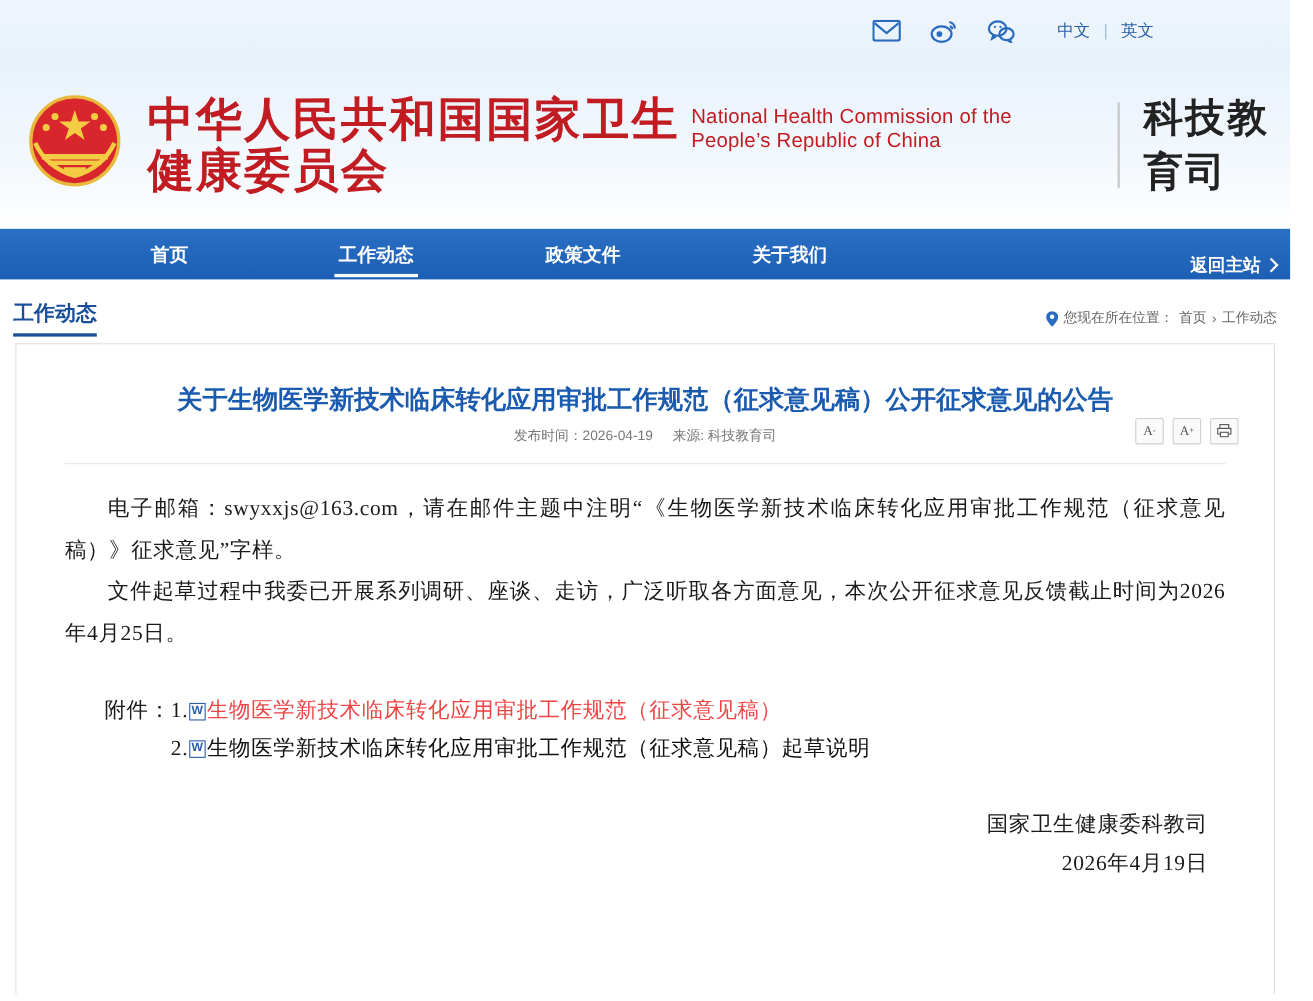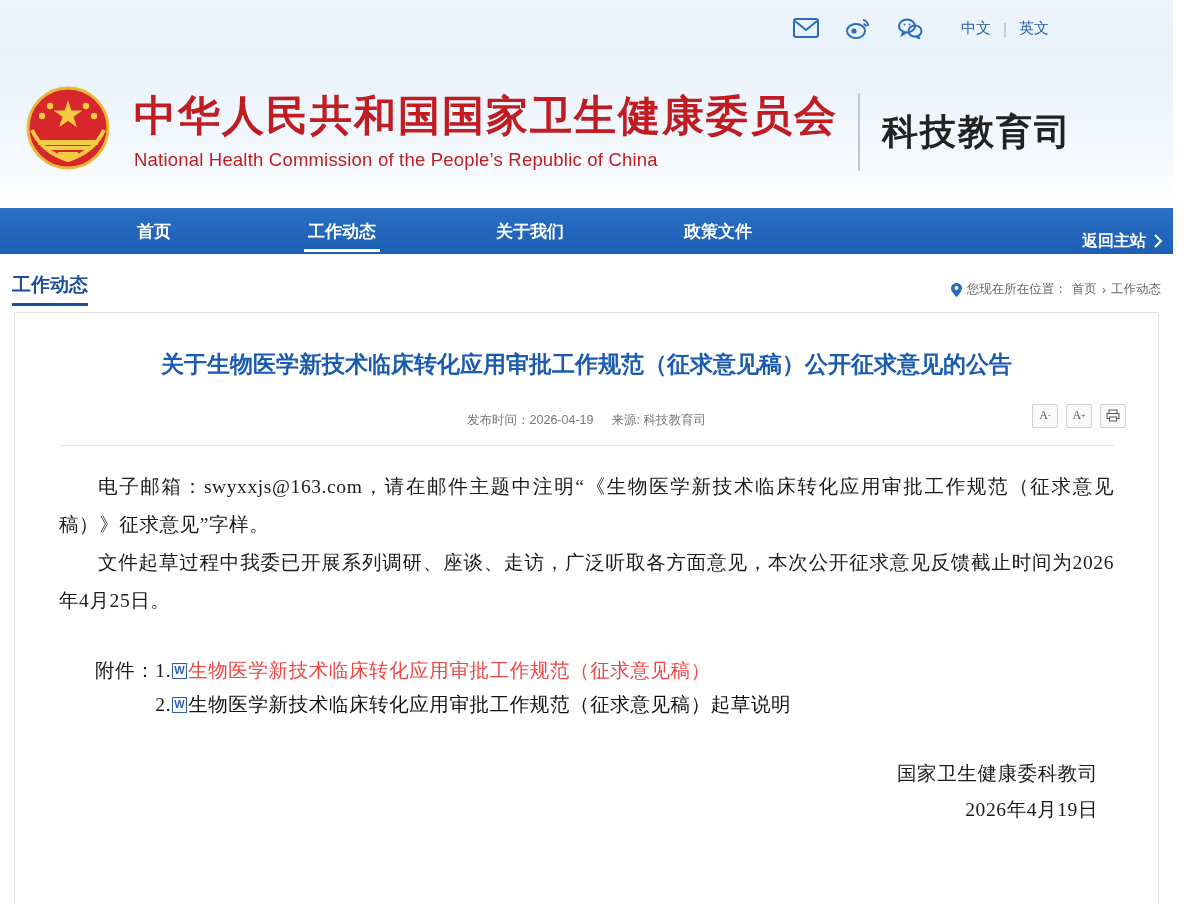--- a/index.html
+++ b/index.html
@@ -29,21 +29,21 @@
   
   .header {
     height: 152px;
     background: linear-gradient(180deg,#e9f2fb 0%, #f3f8fd 60%, #ffffff 100%);
     display: flex; align-items: center;
     padding-left: 14px;
     position: relative;
   }
   .emblem { width: 108px; height: 108px; flex: 0 0 108px; position: relative; }
   .title-wrap { margin-left: 12px; display: flex; align-items: center; }
-  .title-main { display: flex; flex-direction: column; }
+  .title-main { display: flex; flex-direction: row; }
   .cn-title {
     font-family: "DejaVu Sans", sans-serif;
     font-weight: bold;
     font-size: 42px;
     color: #c01c22;
     letter-spacing: 2px;
     line-height: 1.1;
   }
   .en-title {
     font-family: "Liberation Sans", sans-serif;
@@ -119,21 +119,21 @@
   .art-title {
     text-align: center;
     font-family: "DejaVu Sans", sans-serif;
     font-size: 23px; font-weight: bold; color: #1a5bb0;
     line-height: 1.5;
     margin-top: 6px;
   }
   .meta {
     text-align: center;
     font-size: 12.5px; color: #777;
-    margin-top: 30px;
+    margin-top: 6px;
     position: relative;
   }
   .meta .gap { display: inline-block; width: 18px; }
   .tools {
     position: absolute; right: -12px; top: -8px;
     display: flex; align-items: center; gap: 8px;
   }
   .tool-btn {
     width: 26px; height: 24px; border: 1px solid #cfcfcf; background: #fafafa;
     display: inline-flex; align-items: center; justify-content: center;
@@ -238,22 +238,22 @@
       </div>
       <div class="vline"></div>
       <div class="dept">科技教育司</div>
     </div>
   </div>
 
   <div class="nav">
     <div class="nav-items">
       <div class="nav-item">首页</div>
       <div class="nav-item active">工作动态</div>
+      <div class="nav-item">政策文件</div>
       <div class="nav-item">关于我们</div>
-      <div class="nav-item">政策文件</div>
     </div>
     <div class="nav-right">
       <span>返回主站</span>
       <svg width="9" height="14" viewBox="0 0 9 14">
           <path d="M1 1 L7 7 L1 13" fill="none" stroke="#ffffff" stroke-width="2"></path>
         </svg>
     </div>
   </div>
 
   <div class="crumbrow">

